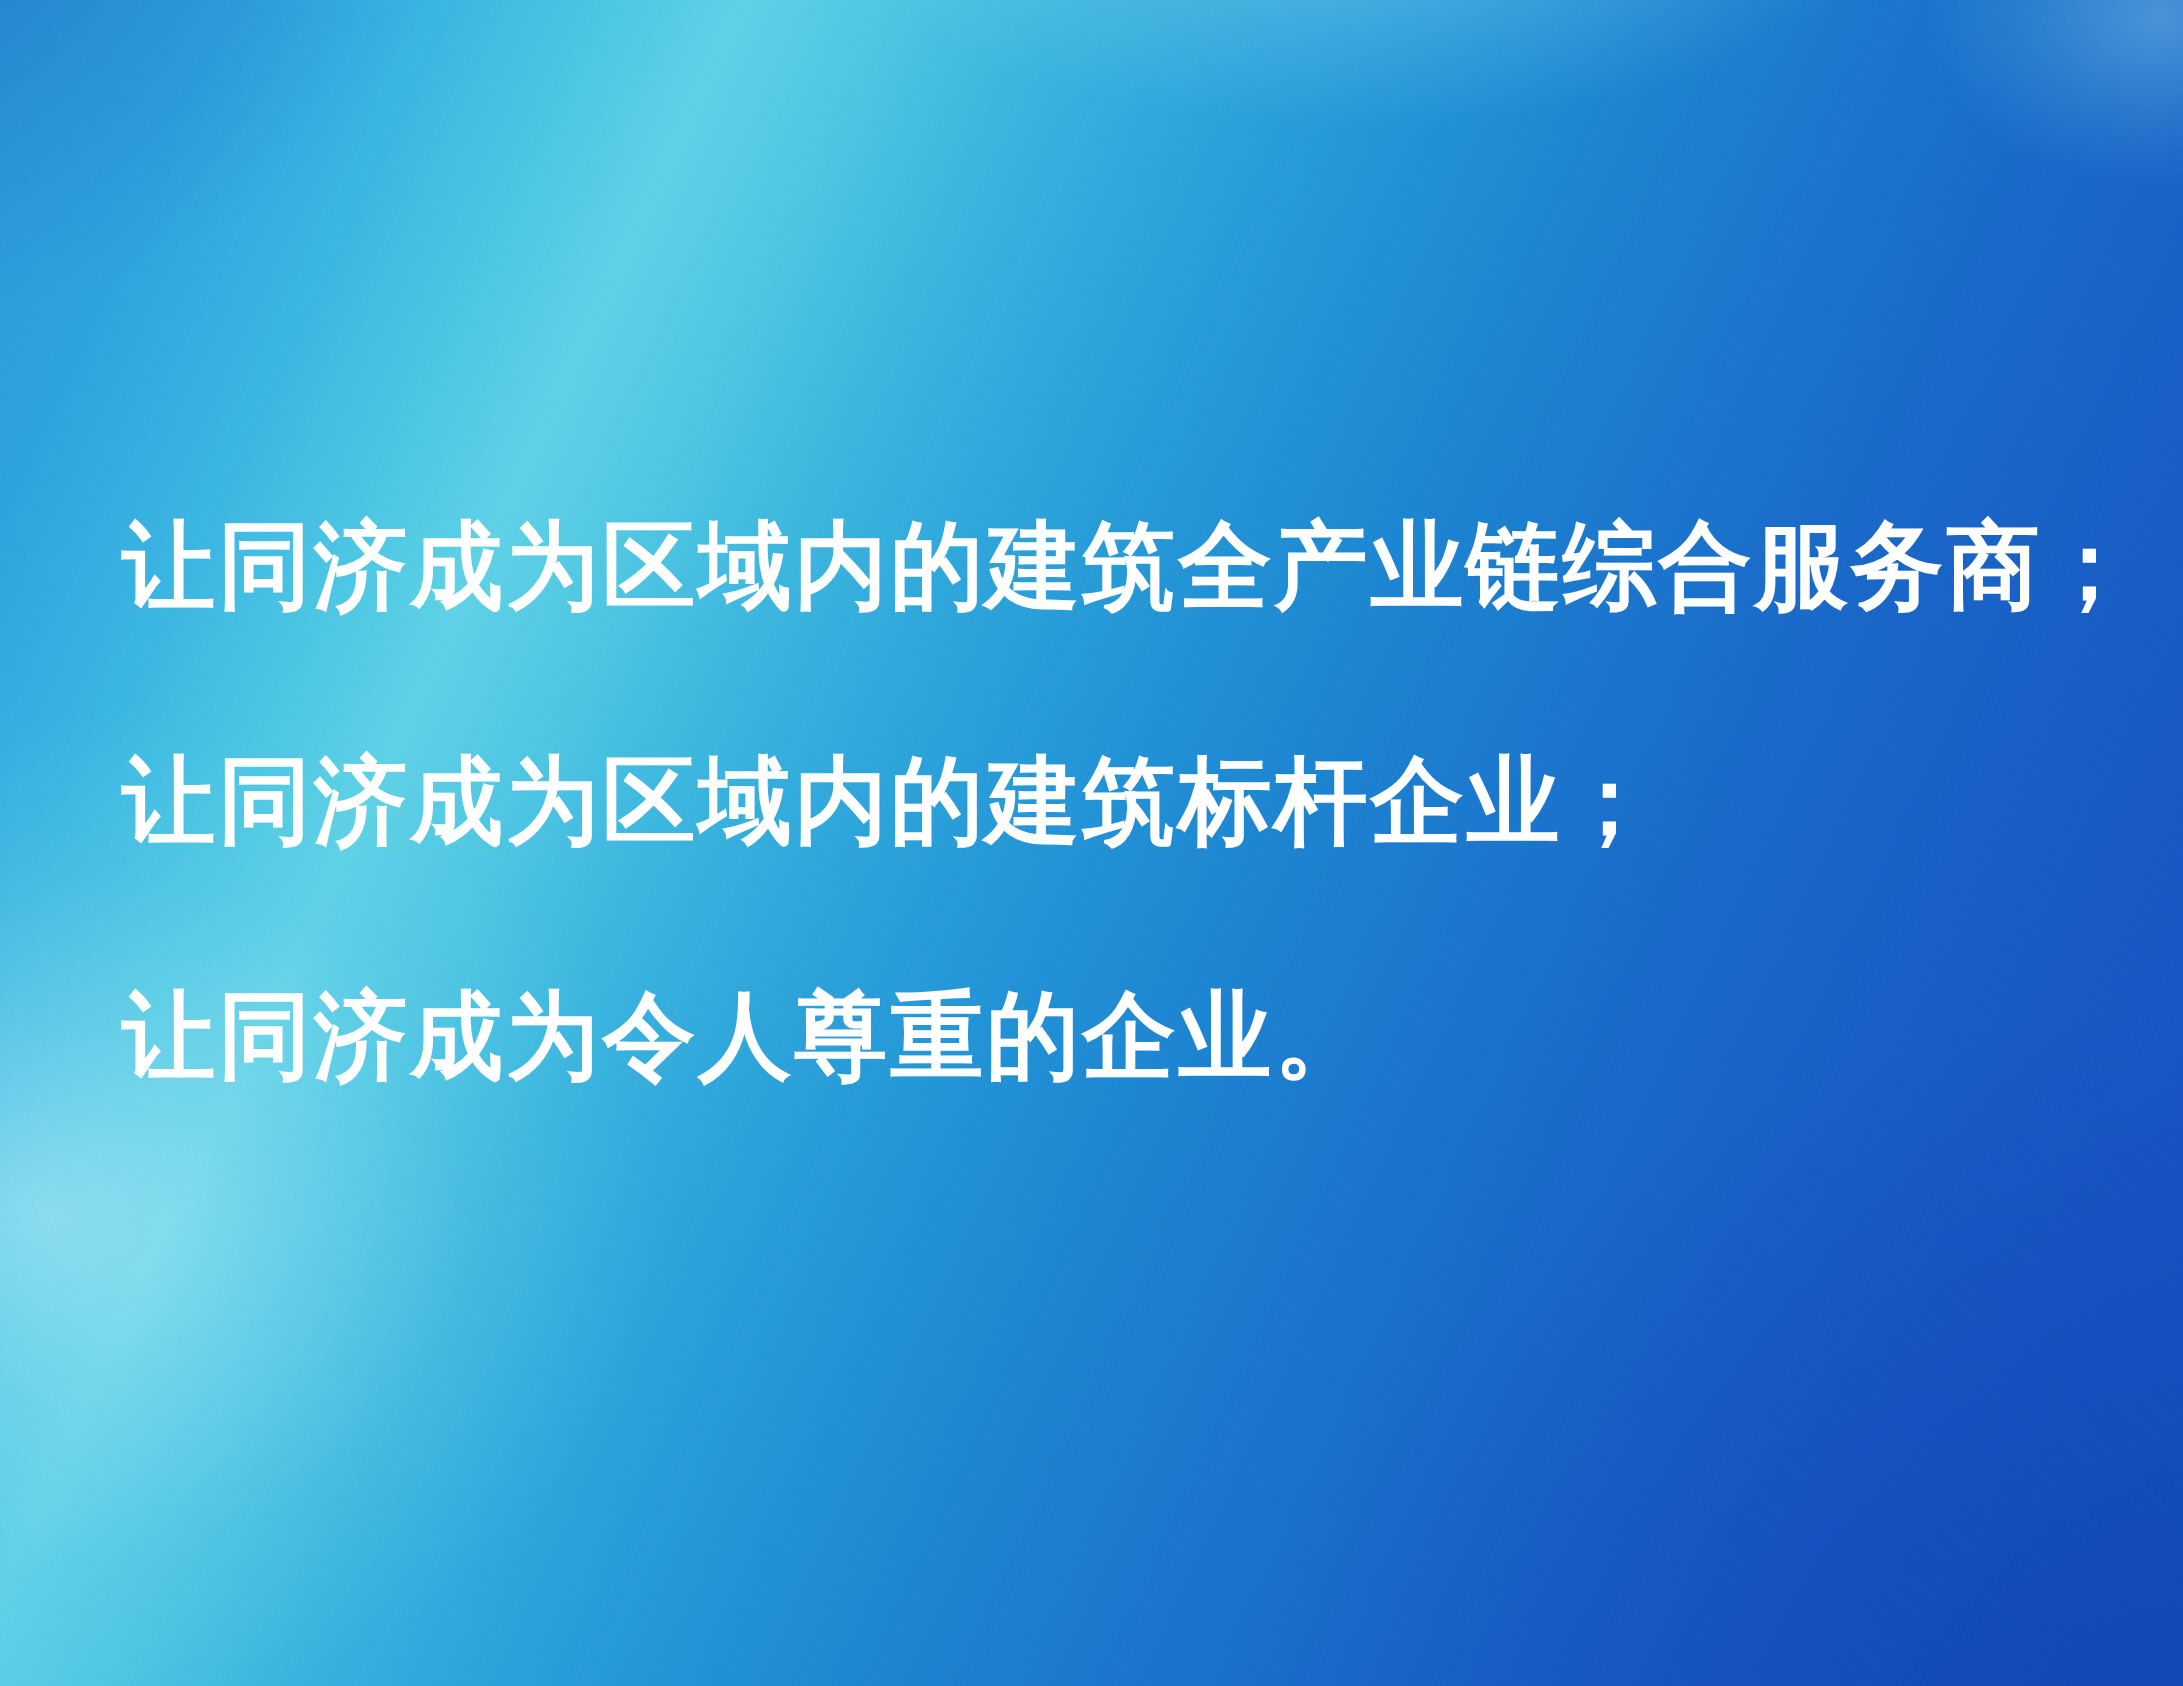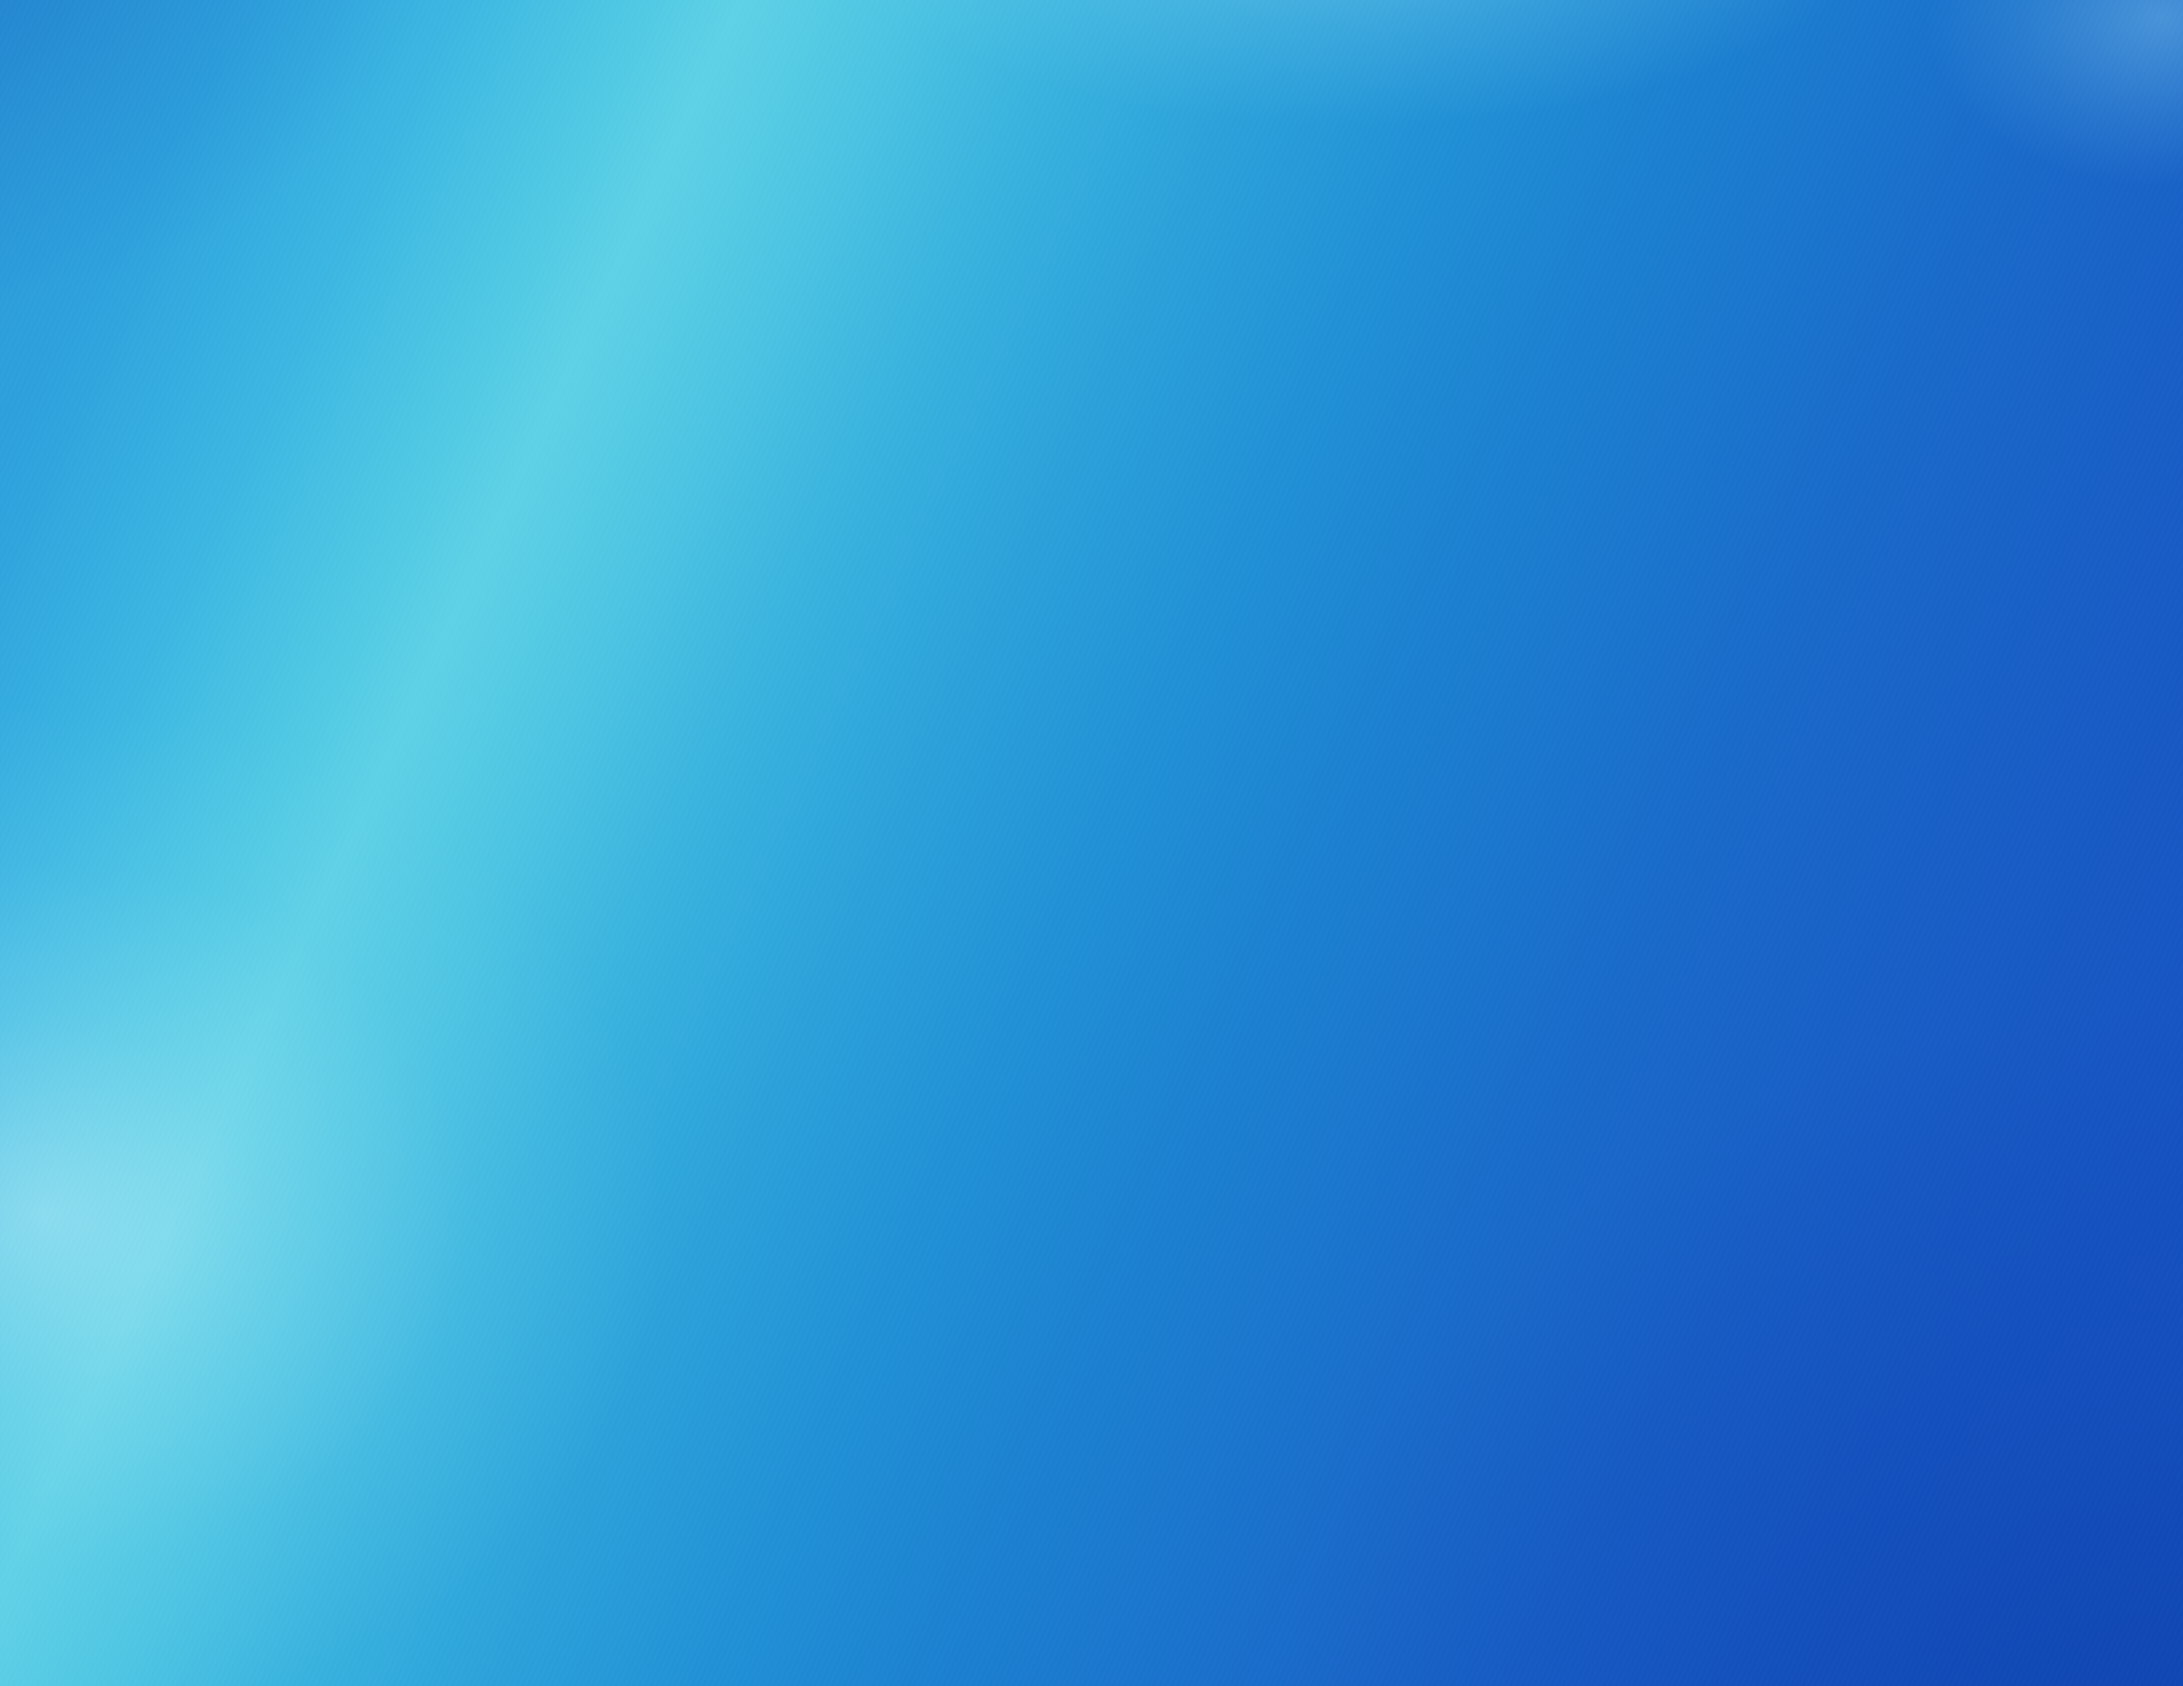--- a/index.html
+++ b/index.html
@@ -138,15 +138,20 @@
 <div id="slide">
 
   <div class="bg-layer bg-diagonal"></div>
   <div class="bg-layer bg-shade-tl"></div>
   <div class="bg-layer bg-flare-left"></div>
   <div class="bg-layer bg-flare-top"></div>
   <div class="bg-layer bg-flare-topright"></div>
   <div class="bg-layer bg-shade-br"></div>
   <div class="bg-layer bg-striations"></div>
 
+  <div id="text-block">
+    <div class="slide-line">让同济成为区域内的建筑全产业链综合服务商；</div>
+    <div class="slide-line">让同济成为区域内的建筑标杆企业；</div>
+    <div class="slide-line">让同济成为令人尊重的企业。</div>
+  </div>
 
 </div>
 
 
 </body></html>

